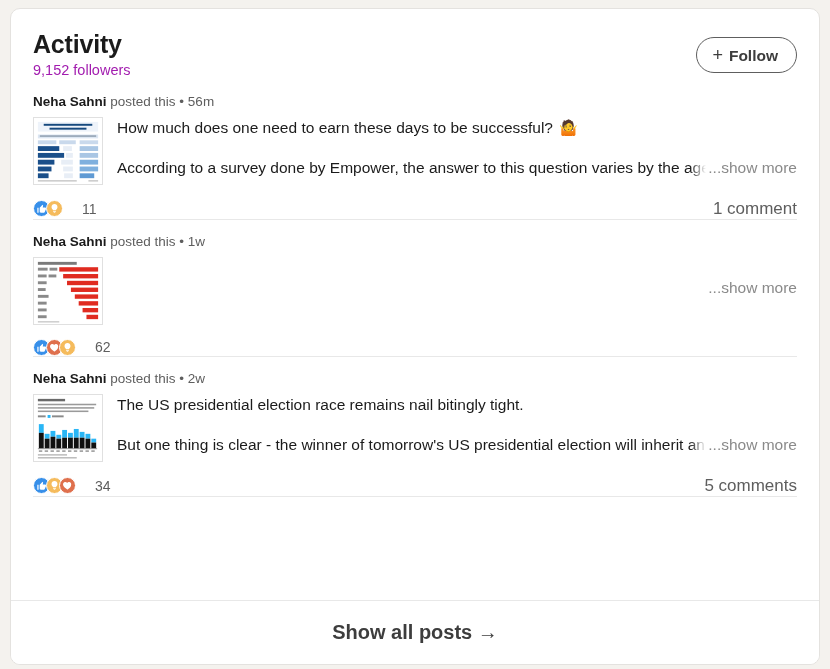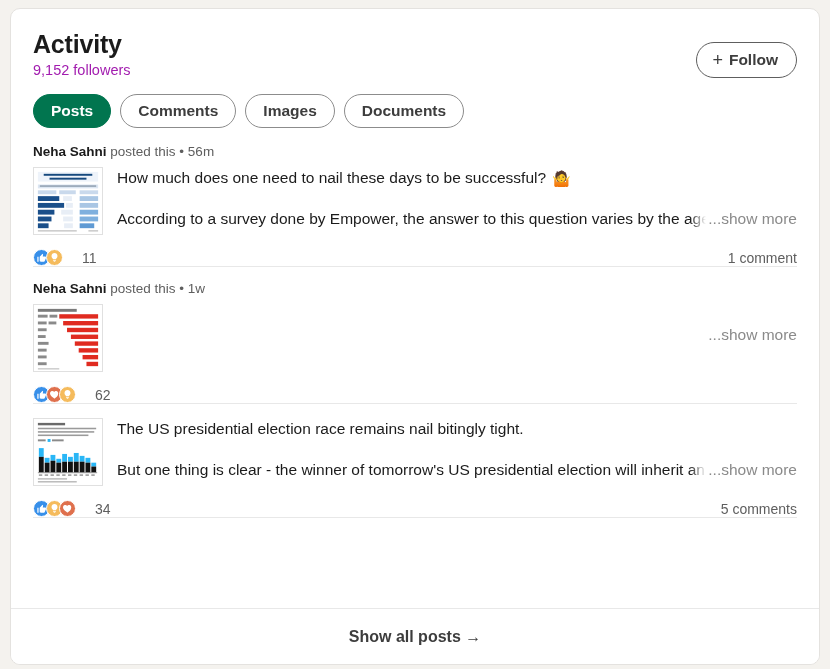--- a/index.html
+++ b/index.html
@@ -22,21 +22,21 @@
     width: 810px;
     height: 657px;
     overflow: hidden;
     position: relative;
   }
   
   .card-header {
     padding: 22px 22px 0 22px;
     display: flex;
     justify-content: space-between;
-    align-items: flex-end;
+    align-items: center;
   }
   .title-block { display: flex; flex-direction: column; }
   .page-title {
     font-size: 25px;
     font-weight: 700;
     color: #1b1b1b;
     letter-spacing: -0.2px;
     line-height: 1.1;
   }
   .followers {
@@ -165,34 +165,34 @@
   .rx svg { width: 11px; height: 11px; display: block; }
   .rx-like { background: #378fe9; }
   .rx-insight { background: #f5bb5c; }
   .rx-love { background: #df704d; }
   .rx-count {
     margin-left: 23px;
     font-size: 14px;
     color: #5e5e5e;
   }
   .meta {
-    font-size: 14px;
+    font-size: 17px;
     color: #5e5e5e;
     cursor: pointer;
   }
   
   .show-all {
     position: absolute;
     left: 0; right: 0; bottom: 0;
     border-top: 1px solid #e8e8e8;
-    height: 56px;
+    height: 64px;
     display: flex;
     align-items: center;
     justify-content: center;
-    font-size: 16px;
+    font-size: 20px;
     font-weight: 700;
     color: #3d3d3d;
     cursor: pointer;
     background: #fff;
   }
   .emoji { font-size: 15px; line-height: 1; }
 </style>
 </head>
 <body>
 
@@ -203,34 +203,20 @@
       <div class="title-block">
         <div class="page-title">Activity</div>
         <div class="followers">9,152 followers</div>
       </div>
       <div class="follow-btn">
         <span class="follow-plus">+</span>
         <span>Follow</span>
       </div>
     </div>
 
-    <div class="tabs">
-      <div class="tab active">
-        <span>Posts</span>
-      </div>
-      <div class="tab inactive">
-        <span>Comments</span>
-      </div>
-      <div class="tab inactive">
-        <span>Images</span>
-      </div>
-      <div class="tab inactive">
-        <span>Documents</span>
-      </div>
-    </div>
 
     <div class="posts">
 
       <div class="post">
         <div class="byline">
           <span class="author">Neha Sahni</span>
           <span>posted this</span>
           <span>•</span>
           <span>56m</span>
         </div>
@@ -260,21 +246,21 @@
               <rect x="47" y="50" width="19" height="5" fill="#7fb0de"></rect>
               <rect x="4" y="57" width="11" height="5" fill="#1a4f8a"></rect>
               <rect x="31" y="57" width="9" height="5" fill="#e8eef6"></rect>
               <rect x="47" y="57" width="15" height="5" fill="#5f9ad4"></rect>
               <rect x="4" y="64" width="40" height="1.5" fill="#c8c8c8"></rect>
               <rect x="56" y="64" width="10" height="1.5" fill="#c8c8c8"></rect>
             </svg>
           </div>
           <div class="post-text">
             <div class="line1">
-              <span>How much does one need to nail these days to be successful?</span>
+              <span>How much does one need to earn these days to be successful?</span>
               <span class="emoji">🤷</span>
             </div>
             <div class="line2-wrap">
               <span class="line2">According to a survey done by Empower, the answer to this question varies by the age g</span>
               <span class="show-more">...show more</span>
             </div>
           </div>
         </div>
         <div class="post-footer">
           <div class="reactions">
@@ -350,20 +336,26 @@
               <svg viewBox="0 0 24 24" fill="#ffffff">
                   <path d="M12 2.2c-3.6 0-6.5 2.9-6.5 6.5 0 2.4 1.3 4.2 2.5 5.5.5.6.8 1.1.9 1.6h6.2c.1-.5.4-1 .9-1.6 1.2-1.3 2.5-3.1 2.5-5.5 0-3.6-2.9-6.5-6.5-6.5zM9 17.4h6v1.5H9v-1.5zm.8 2.9h4.4c-.3.9-1.2 1.5-2.2 1.5s-1.9-.6-2.2-1.5z"></path>
                 </svg>
             </span>
             <span class="rx-count">62</span>
           </div>
         </div>
       </div>
 
       <div class="post">
+        <div class="byline">
+          <span class="author">Neha Sahni</span>
+          <span>posted this</span>
+          <span>•</span>
+          <span>2w</span>
+        </div>
         <div class="post-body">
           <div class="thumb">
             <svg viewBox="0 0 70 68" preserveAspectRatio="none" aria-hidden="true">
               <rect x="0" y="0" width="70" height="68" fill="#ffffff"></rect>
               <rect x="4" y="4" width="28" height="2.5" fill="#6a6a6a"></rect>
               <rect x="4" y="9" width="60" height="1.6" fill="#9a9a9a"></rect>
               <rect x="4" y="12.5" width="58" height="1.6" fill="#9a9a9a"></rect>
               <rect x="4" y="16" width="52" height="1.6" fill="#9a9a9a"></rect>
               <rect x="4" y="21" width="8" height="2" fill="#8a8a8a"></rect>
               <rect x="14" y="20.6" width="3" height="3" fill="#29b6f6"></rect>

